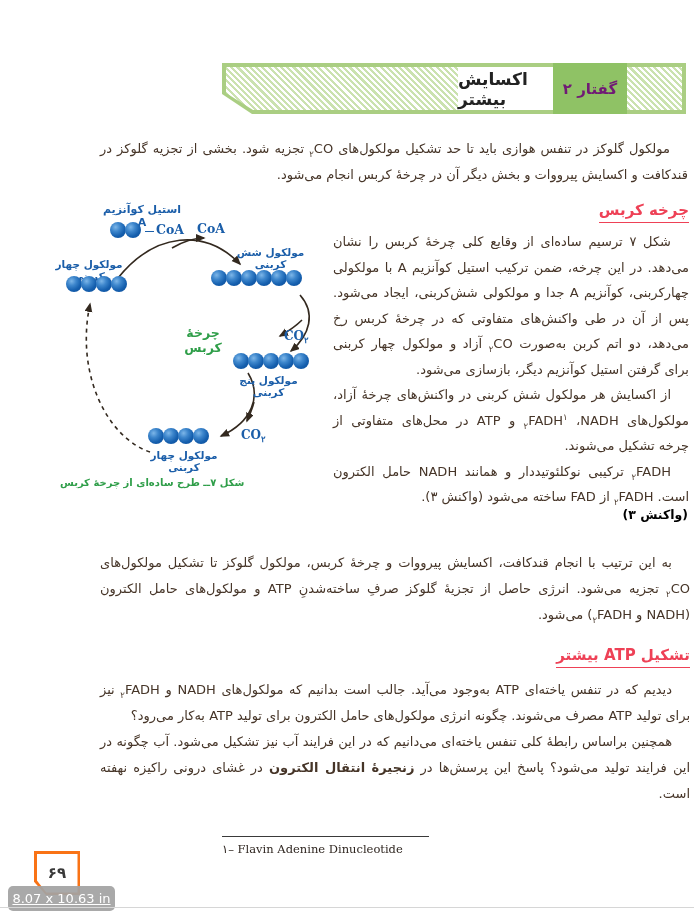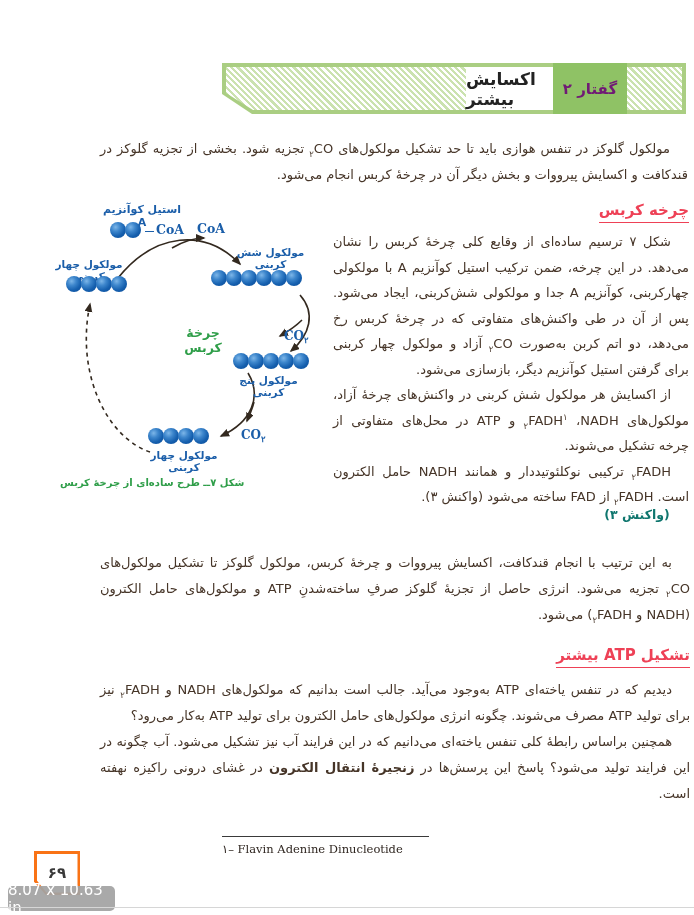--- a/index.html
+++ b/index.html
@@ -6,21 +6,21 @@
   .page{position:relative;width:694px;height:915px;background:#ffffff;overflow:hidden;
         font-family:"DejaVu Sans",sans-serif;color:#463528;}
   
   .banner{position:absolute;left:222px;top:63px;width:464px;height:51px;background:#aace82;
           -webkit-clip-path:polygon(0 0,100% 0,100% 100%,30px 100%,0 calc(100% - 20px));
           clip-path:polygon(0 0,100% 0,100% 100%,30px 100%,0 calc(100% - 20px));}
   .banner-hatch{position:absolute;left:4px;top:4px;right:4px;bottom:4px;
           background:repeating-linear-gradient(45deg,#ffffff 0 2.2px,#cbe2af 2.2px 4.4px);
           -webkit-clip-path:polygon(0 0,100% 0,100% 100%,27px 100%,0 calc(100% - 17px));
           clip-path:polygon(0 0,100% 0,100% 100%,27px 100%,0 calc(100% - 17px));}
-  .banner-title{position:absolute;left:244px;top:4px;width:96px;bottom:4px;background:#ffffff;
+  .banner-title{position:absolute;left:236px;top:4px;width:96px;bottom:4px;background:#ffffff;
           display:flex;align-items:center;justify-content:center;font-weight:bold;font-size:17px;color:#222;}
   .banner-chapter{position:absolute;left:331px;top:0;width:74px;bottom:0;background:#8fc265;
           display:flex;align-items:center;justify-content:center;font-weight:bold;font-size:15px;color:#701a75;}
   
   .rtl{direction:rtl;}
   p.body{margin:0;font-size:13px;line-height:26px;text-align:justify;color:#463528;}
   p.body.indent{text-indent:18px;}
   sub,sup{font-size:8.5px;line-height:0;}
   .chem{white-space:nowrap;}
   .seg-bold{font-weight:bold;}
@@ -38,35 +38,35 @@
   .mol{position:absolute;display:flex;}
   .sphere{width:16px;height:16px;border-radius:50%;margin-left:-1px;
           background:radial-gradient(circle at 35% 32%,#7db6e8 0%,#3d86cc 30%,#155fae 62%,#0a4a94 100%);}
   .coa-text{position:absolute;font-family:"DejaVu Serif",serif;font-weight:bold;font-size:12.5px;color:#1b5ea9;}
   .coa-line{position:absolute;width:9px;border-top:1.5px solid #1b5ea9;}
   .co2{position:absolute;font-family:"DejaVu Serif",serif;font-weight:bold;font-size:12px;color:#1b5ea9;direction:ltr;}
   .fig-svg{position:absolute;left:50px;top:200px;}
   
   .formula{position:absolute;left:238px;top:505px;direction:ltr;font-family:"DejaVu Serif",serif;
            font-size:14px;color:#2f2620;}
-  .reaction-label{position:absolute;left:586px;top:507px;width:102px;direction:rtl;text-align:center;
-           font-size:12.5px;font-weight:bold;color:#0f766e;}
+  .reaction-label{position:absolute;left:586px;top:507px;width:102px;direction:rtl;text-align:right;
+           font-size:12.5px;font-weight:bold;color:#000000;}
   
   .footnote-rule{position:absolute;left:222px;top:836px;width:207px;border-top:1.5px solid #3a3a3a;}
   .footnote{position:absolute;left:222px;top:842px;direction:ltr;font-family:"DejaVu Serif",serif;
             font-size:11.5px;color:#2f2620;}
   .badge{position:absolute;left:34px;top:851px;width:46px;height:44px;background:#f97316;
          -webkit-clip-path:polygon(0 0,100% 0,100% 100%,26% 100%,0 70%);
          clip-path:polygon(0 0,100% 0,100% 100%,26% 100%,0 70%);}
   .badge-inner{position:absolute;left:2.5px;top:2.5px;right:2.5px;bottom:2.5px;background:#ffffff;
          -webkit-clip-path:polygon(0 0,100% 0,100% 100%,24% 100%,0 68%);
          clip-path:polygon(0 0,100% 0,100% 100%,24% 100%,0 68%);
          display:flex;align-items:center;justify-content:center;font-size:15px;font-weight:bold;color:#3a3a3a;}
   .tooltip{position:absolute;left:8px;top:886px;width:107px;height:25px;background:rgba(162,162,162,0.93);
-         border-radius:5px;color:#ffffff;font-size:15px;display:flex;align-items:center;justify-content:center;}
+         border-radius:5px;color:#ffffff;font-size:13px;display:flex;align-items:center;justify-content:center;text-decoration:underline;}
   .bottom-rule{position:absolute;left:0;top:907px;width:694px;border-top:1.5px solid #d6d6d6;}
 </style>
 </head>
 <body>
 
 <div class="page">
 
   <div class="banner">
     <div class="banner-hatch"></div>
     <div class="banner-title">اکسایش بیشتر</div>

